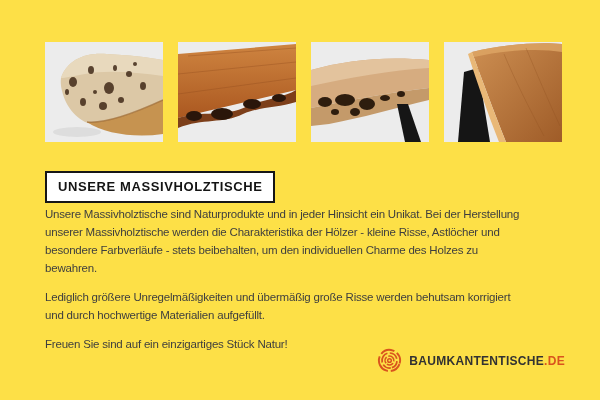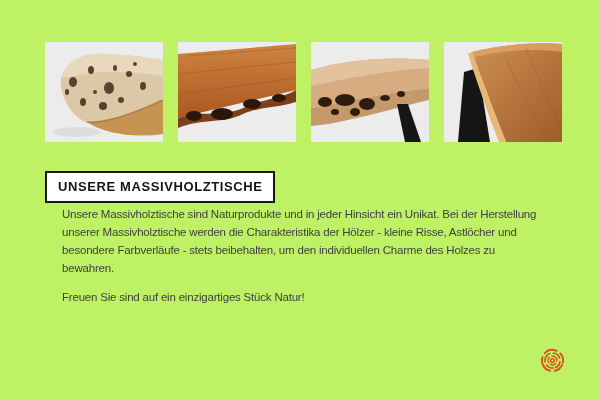--- a/index.html
+++ b/index.html
@@ -2,42 +2,42 @@
 <html><head>
 <meta charset="utf-8">
 <style>
   html,body{margin:0;padding:0;}
   body{
     width:600px;height:400px;background:#ffffff;
     font-family:"Liberation Sans", sans-serif;
     position:relative;overflow:hidden;
     -webkit-font-smoothing:antialiased;
   }
-  .page{position:relative;width:600px;height:400px;background:#bef264;}
+  .page{position:relative;width:600px;height:400px;background:#fde047;}
 
   
   .gallery{position:absolute;left:45px;top:42px;display:flex;gap:15px;}
   .tile{width:118px;height:100px;background:#ececec;overflow:hidden;flex:0 0 auto;}
   .tile svg{display:block;}
 
   
   .heading-box{
     position:absolute;left:45px;top:171px;
     display:inline-block;border:2px solid #161616;
     padding:6px 11px;background:#ffffff;
   }
   .heading-box h2{
     margin:0;font-size:13px;line-height:16px;font-weight:700;
     letter-spacing:.6px;color:#141414;white-space:nowrap;
   }
 
   
   .body-text{position:absolute;left:45px;top:205px;width:545px;}
   .body-text p{
-    margin:0 0 11px 17px;
+    margin:0 0 11px 0;
     font-size:11.5px;line-height:18px;letter-spacing:-0.2px;
     color:#3e3e3e;white-space:pre;
   }
 
   
   .logo{
     position:absolute;right:35px;top:348px;
     display:flex;align-items:center;gap:7px;cursor:pointer;
   }
   .logo-text{
@@ -145,29 +145,32 @@
 
   <div class="heading-box">
     <h2>UNSERE MASSIVHOLZTISCHE</h2>
   </div>
 
   <div class="body-text">
     <p>Unsere Massivholztische sind Naturprodukte und in jeder Hinsicht ein Unikat. Bei der Herstellung
 unserer Massivholztische werden die Charakteristika der Hölzer - kleine Risse, Astlöcher und
 besondere Farbverläufe - stets beibehalten, um den individuellen Charme des Holzes zu
 bewahren.</p>
+    <p>Lediglich größere Unregelmäßigkeiten und übermäßig große Risse werden behutsam korrigiert
+und durch hochwertige Materialien aufgefüllt.</p>
     <p>Freuen Sie sind auf ein einzigartiges Stück Natur!</p>
   </div>
 
   <div class="logo">
     <span style="display:inline-flex;">
       <svg width="25" height="25" viewBox="0 0 26 26">
         <g fill="none" stroke="#d9541e">
           <circle cx="13" cy="13" r="11" stroke-width="2" stroke-dasharray="12 3 20 3 15 3" transform="rotate(20 13 13)"></circle>
           <circle cx="13" cy="13" r="7.8" stroke-width="1.8" stroke-dasharray="9 2.5 12 2.5 10 2.5" transform="rotate(80 13 13)"></circle>
           <circle cx="13" cy="13" r="4.6" stroke-width="1.6" stroke-dasharray="7 2 9 2" transform="rotate(140 13 13)"></circle>
           <circle cx="13" cy="13" r="1.9" stroke-width="1.5"></circle>
         </g>
       </svg>
     </span>
+    <span class="logo-text"><span>BAUMKANTENTISCHE</span><span class="tld">.DE</span></span>
   </div>
 
 </div>
 
 </body></html>

